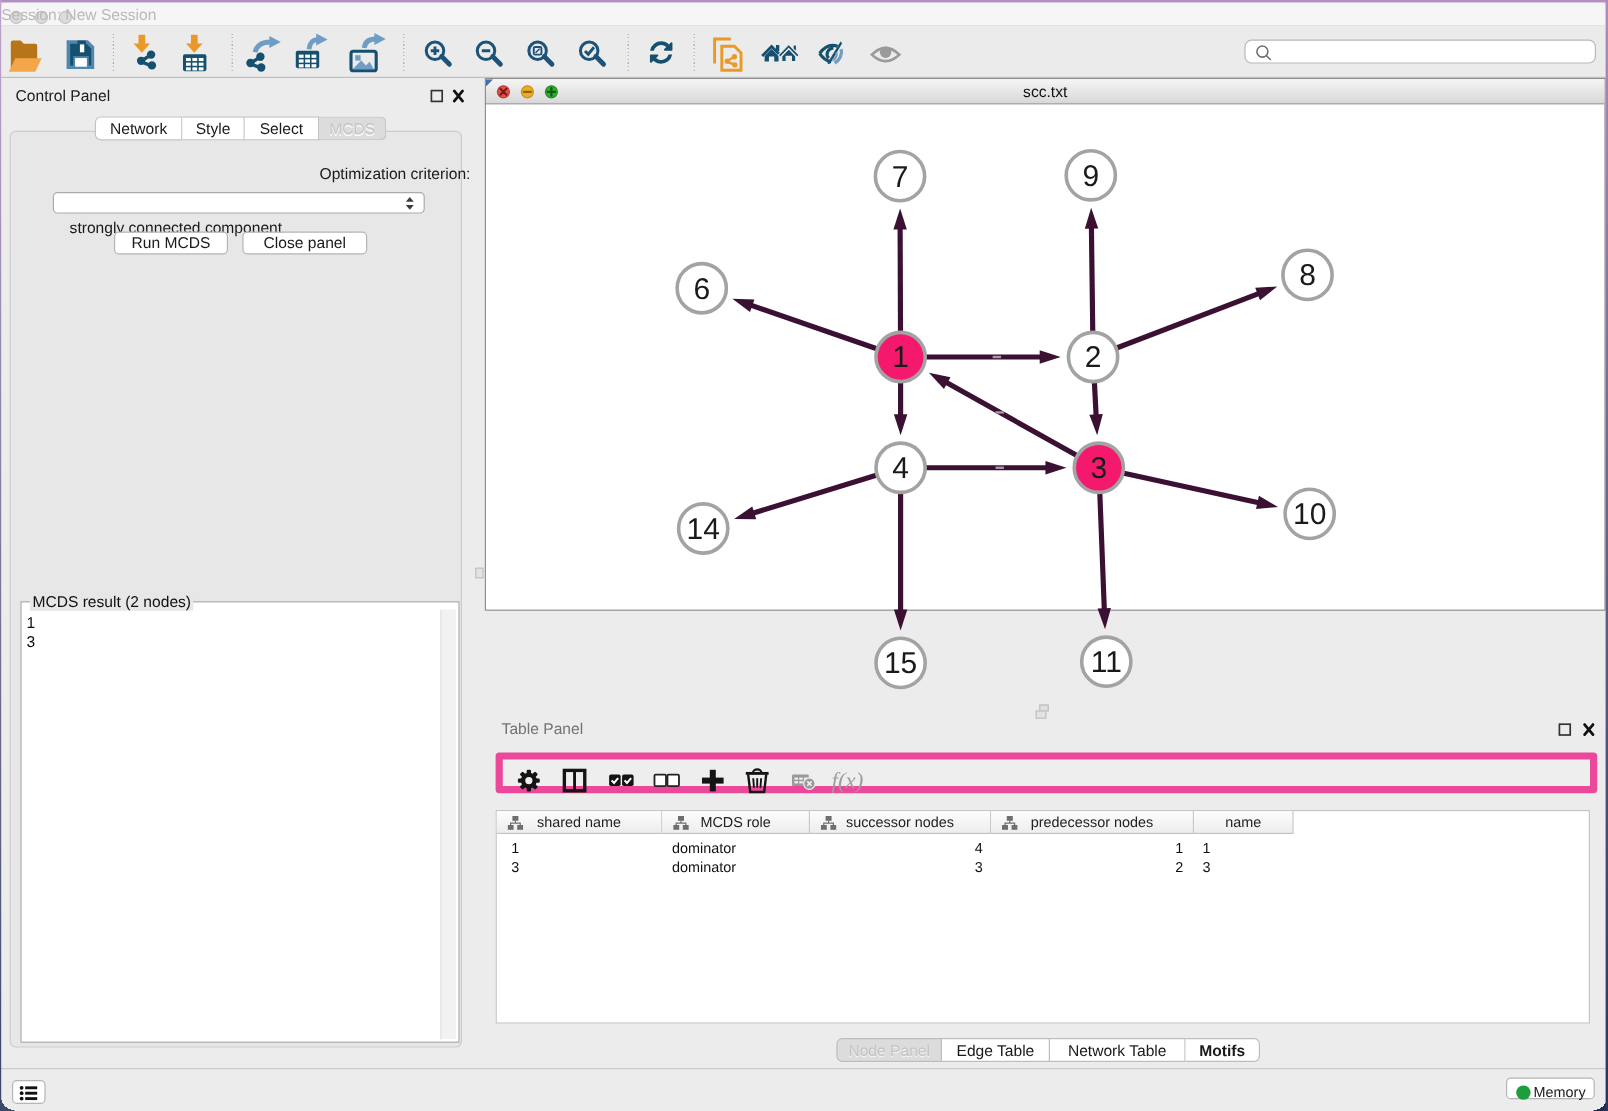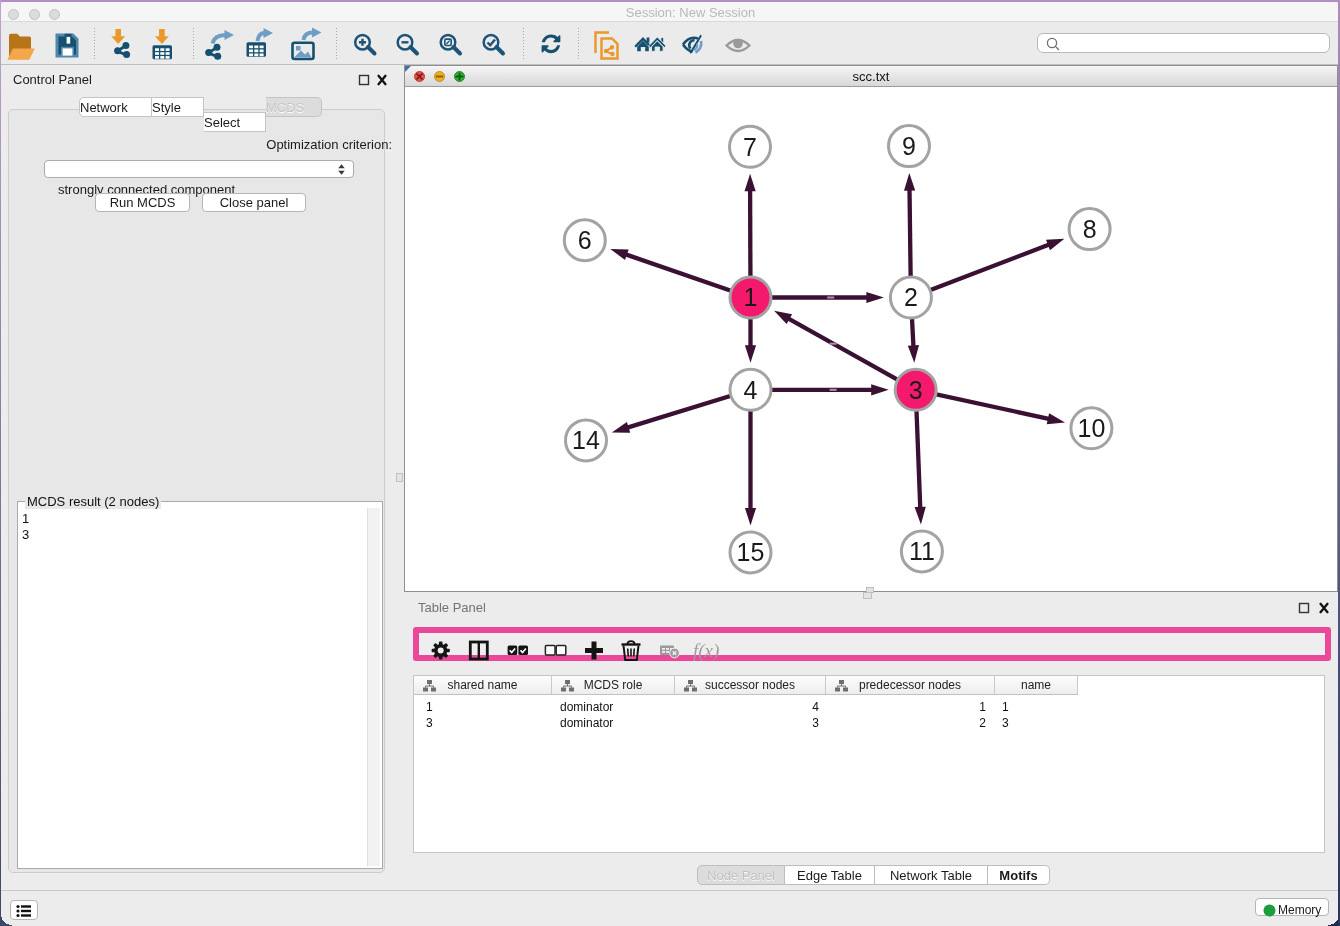--- a/index.html
+++ b/index.html
@@ -3,32 +3,32 @@
 *{margin:0;padding:0;box-sizing:border-box;}
 html,body{width:1340px;height:926px;overflow:hidden;}
 body{font-family:"Liberation Sans",sans-serif;background:#ececec;position:relative;}
 .abs{position:absolute;}
 
 #purpletop{left:0;top:0;width:1340px;height:2px;background:#b18fc1;}
 #rightedge{right:0;top:0;width:2px;height:926px;background:linear-gradient(#ae8cc0,#6f6a93 40%,#27355c);}
 #leftedge{left:0;top:0;width:1px;height:926px;background:linear-gradient(#c0a3cd,#8a84a5 40%,#3c4668);}
 #titlebar{left:1px;top:2px;width:1337px;height:20px;background:#f6f6f6;border-bottom:1px solid #d9d9d9;border-radius:5px 5px 0 0;}
 .tcirc{position:absolute;top:7px;width:11px;height:11px;border-radius:50%;background:#dcdcdc;border:1px solid #c2c2c2;}
-#wtitle{position:absolute;left:0;right:0;top:3px;text-align:center;font-size:13px;color:#b9b9b9;padding-left:42px;}
+#wtitle{position:absolute;left:0;right:0;top:3px;text-align:left;font-size:13px;color:#b9b9b9;}
 #toolbar{left:1px;top:22px;width:1337px;height:43px;background:#ebebeb;border-bottom:1px solid #bfbfbf;}
 .tsep{position:absolute;top:6px;width:1px;height:32px;background:repeating-linear-gradient(#a9a9a9 0 1px,transparent 1px 3px);}
 #searchbox{left:1036px;top:11px;width:293px;height:20px;background:#fff;border:1px solid #b9b9b9;border-radius:6px;}
 
 #cptitle{left:13px;top:72px;font-size:13px;color:#1c1c1c;}
 #cpbox{left:8px;top:109px;width:377px;height:764px;background:#e7e7e7;border:1px solid #cccccc;border-radius:5px;}
-.tab{position:absolute;top:97px;height:20px;background:#fff;border:1px solid #c4c4c4;font-size:13px;text-align:left;color:#1a1a1a;line-height:19px;}
+.tab{position:absolute;top:97px;height:20px;background:#fff;border:1px solid #c4c4c4;font-size:13px;text-align:center;color:#1a1a1a;line-height:19px;}
 
 .btn{position:absolute;background:#fff;border:1px solid #b5b5b5;border-radius:4px;font-size:13px;color:#1a1a1a;text-align:center;}
 
-#netwin{left:404px;top:65px;width:934px;height:527px;background:#fff;border:1px solid #8f8f8f;}
+#netwin{left:404px;top:65px;width:934px;height:444px;background:#fff;border:1px solid #8f8f8f;}
 #nettitle{position:absolute;left:0;top:0;width:932px;height:21px;background:linear-gradient(#f5f5f5,#d8d8d8);border-bottom:1px solid #9b9b9b;}
 .tl{position:absolute;top:5px;width:11px;height:11px;border-radius:50%;}
 
 #tptitle{left:418px;top:600px;font-size:13px;color:#737373;}
 #tptoolbar{left:413px;top:627px;width:918px;height:34px;background:#eeeeee;border:6px solid #ec4899;border-radius:3px;}
 #tbl{left:413px;top:675px;width:912px;height:178px;background:#fff;border:1px solid #c6c6c6;}
 .hcell{position:absolute;top:0;height:19px;background:linear-gradient(#fdfdfd,#ededed);border-right:1px solid #c9c9c9;border-bottom:1px solid #c2c2c2;font-size:12px;color:#222;text-align:center;line-height:19px;}
 .trow{position:absolute;font-size:12px;color:#111;}
 
 .seg{position:absolute;top:865px;height:20px;background:#fff;border:1px solid #bdbdbd;font-size:13px;color:#1a1a1a;text-align:center;line-height:19px;}
@@ -184,21 +184,21 @@
     </div>
 </div>
 <div class="abs" id="cptitle">Control Panel</div>
 <svg class="abs" style="left:358px;top:73px" width="32" height="14" viewBox="0 0 32 14">
     <rect x="1.5" y="2.5" width="9" height="9" fill="none" stroke="#333" stroke-width="1.4"></rect>
     <path d="M20.5 2.8 L27.5 11.2 M27.5 2.8 L20.5 11.2" stroke="#111" stroke-width="2.3" stroke-linecap="round"></path>
   </svg>
 <div class="abs" id="cpbox"></div>
 <div class="tab" style="left:79px;width:73px;border-radius:5px 0 0 5px;">Network</div>
 <div class="tab" style="left:152px;width:52px;border-left:none;">Style</div>
-<div class="tab" style="left:204px;width:62px;border-left:none;margin-top:15px;">Select</div>
+<div class="tab" style="left:204px;width:62px;border-left:none;">Select</div>
 <div class="tab" style="left:266px;width:56px;border-left:none;border-radius:0 5px 5px 0;background:#dcdcdc;color:#c6c6c6;text-shadow:0 1px 0 #fafafa;">MCDS</div>
 <div class="abs" style="left:0;top:137px;width:392px;text-align:right;font-size:13px;color:#1a1a1a;">Optimization criterion:</div>
 <div class="abs" style="left:44px;top:160px;width:310px;height:18px;background:#fff;border:1px solid #ababab;border-radius:4px;">
   <div style="position:absolute;left:13px;top:1px;font-size:13px;color:#1a1a1a;margin-top:20px;">strongly connected component</div>
   <svg style="position:absolute;right:6px;top:2px;" width="11" height="13" viewBox="0 0 11 13">
       <path d="M5.5 1.2 L8.8 5.2 H2.2 Z" fill="#3b3b3b"></path>
       <path d="M5.5 11.8 L2.2 7.8 H8.8 Z" fill="#3b3b3b"></path>
     </svg>
 </div>
 <div class="btn" style="left:95px;top:193px;width:95px;height:19px;line-height:18px;">Run MCDS</div>

